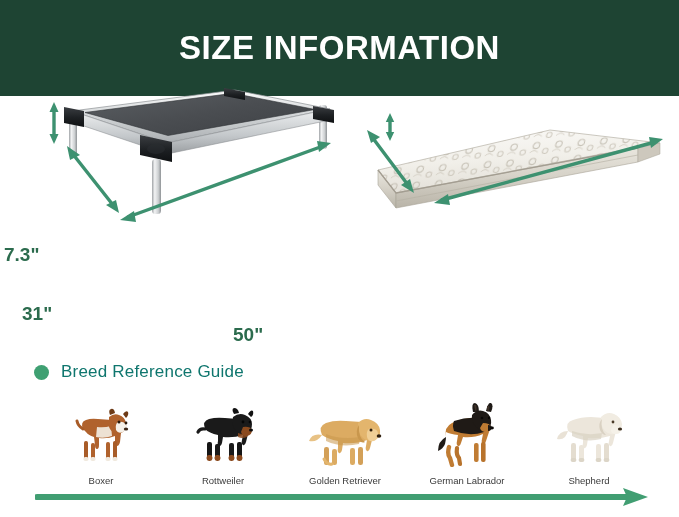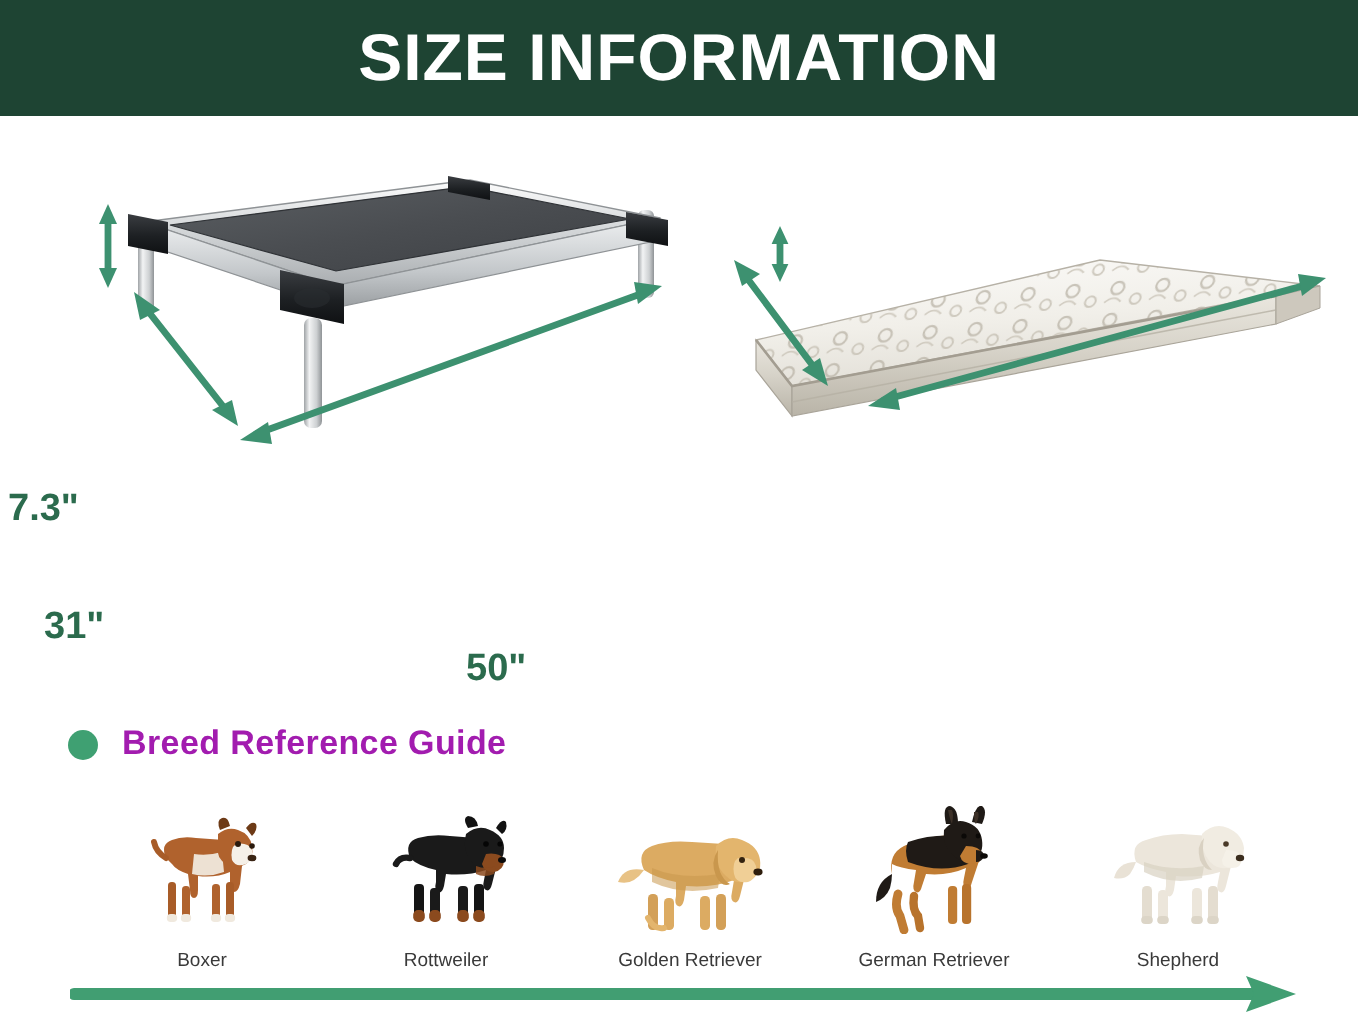--- a/index.html
+++ b/index.html
@@ -6,21 +6,21 @@
   html, body {
     width: 679px; height: 517px;
     background: #ffffff;
     font-family: "Liberation Sans", sans-serif;
     overflow: hidden;
   }
   .page { position: relative; width: 679px; height: 517px; background: #fff; }
 
   
   .banner {
-    position: absolute; left: 0; top: 0; width: 679px; height: 58px;
+    position: absolute; left: 0; top: 0; width: 679px; height: 96px;
     background: #1e4433;
     display: flex; align-items: center; justify-content: center;
   }
   .banner-title {
     color: #ffffff;
     font-size: 33px;
     font-weight: 700;
     letter-spacing: 0.5px;
     font-family: "Liberation Sans", sans-serif;
   }
@@ -50,21 +50,21 @@
   .breed-section { position: absolute; left: 0; top: 350px; width: 679px; height: 167px; }
   .breed-header {
     position: absolute; left: 34px; top: 12px;
     display: flex; align-items: center; gap: 12px;
   }
   .bullet-dot {
     width: 15px; height: 15px; border-radius: 50%;
     background: #3fa072; display: inline-block; flex: none;
   }
   .breed-header-text {
-    font-size: 17px; font-weight: 700; color: #a21caf;
+    font-size: 17px; font-weight: 400; color: #0f766e;
     font-family: "Liberation Sans", sans-serif;
     letter-spacing: 0.2px;
   }
 
   .breed-row {
     position: absolute; left: 45px; top: 46px;
     width: 600px; height: 90px;
     display: flex; align-items: flex-end; justify-content: space-between;
   }
   .breed-item {
@@ -356,21 +356,21 @@
 
               <path d="M13 44 q-2 7 1 11 l2 7" stroke="#c07c33" stroke-width="4.4" fill="none" stroke-linecap="round"></path>
               <path d="M21 45 q-1 7 2 10 l1 6" stroke="#b8732c" stroke-width="4.2" fill="none" stroke-linecap="round"></path>
               <rect x="38" y="40" width="4.6" height="19" rx="2" fill="#c07c33"></rect>
               <rect x="45" y="39" width="4.6" height="20" rx="2" fill="#b8732c"></rect>
 
               <path d="M10 34 q-8 4 -8 14 q5 -2 7 -7 q1 -4 1 -7 z" fill="#1f1a16"></path>
             </g>
           </svg>
         </div>
-        <div class="breed-name">German Retriever</div>
+        <div class="breed-name">German Labrador</div>
       </div>
 
       <div class="breed-item">
         <div class="breed-art">
           <svg width="70" height="62" viewBox="0 0 70 62">
             <g>
               <path d="M14 26 q-3 -9 5 -11 q8 -3 18 -3 l14 1 q8 1 10 6 q2 6 0 11 l-2 8 q-1 4 -3 3 q-2 -1 -1 -5 l1 -5 q-10 3 -22 2 l-1 7 q-1 4 -3 3 q-2 -1 -1 -5 l0 -7 q-10 -2 -15 -5 z" fill="#ece6db"></path>
               <path d="M18 26 q14 5 30 2 l-1 6 q-15 4 -29 -3 z" fill="#d9d1c2" opacity="0.7"></path>
 
               <path d="M47 12 q6 -6 13 -3 q7 3 8 10 q0 7 -5 9 q-7 3 -12 -2 q-5 -6 -4 -14 z" fill="#f1ece2"></path>

